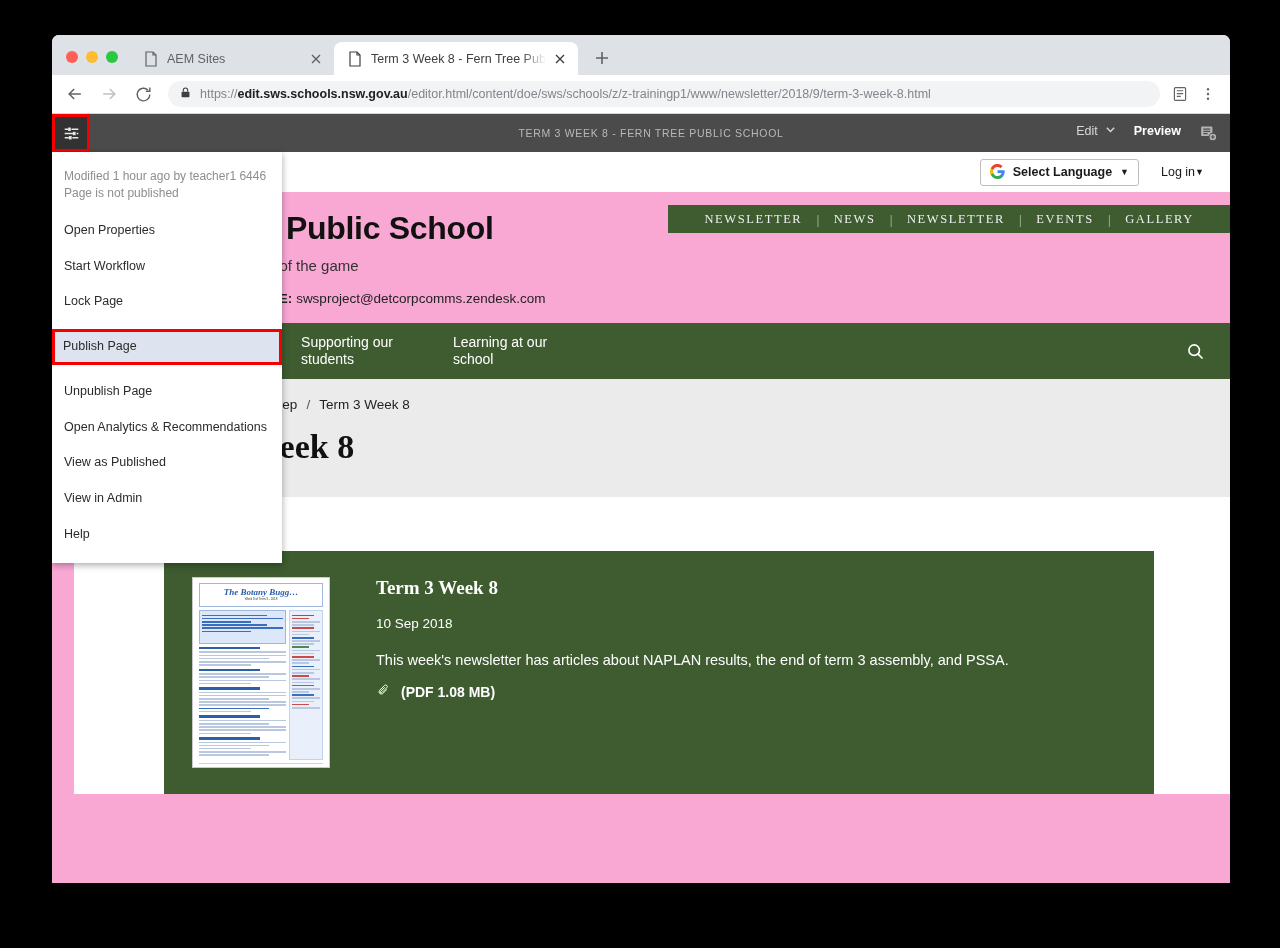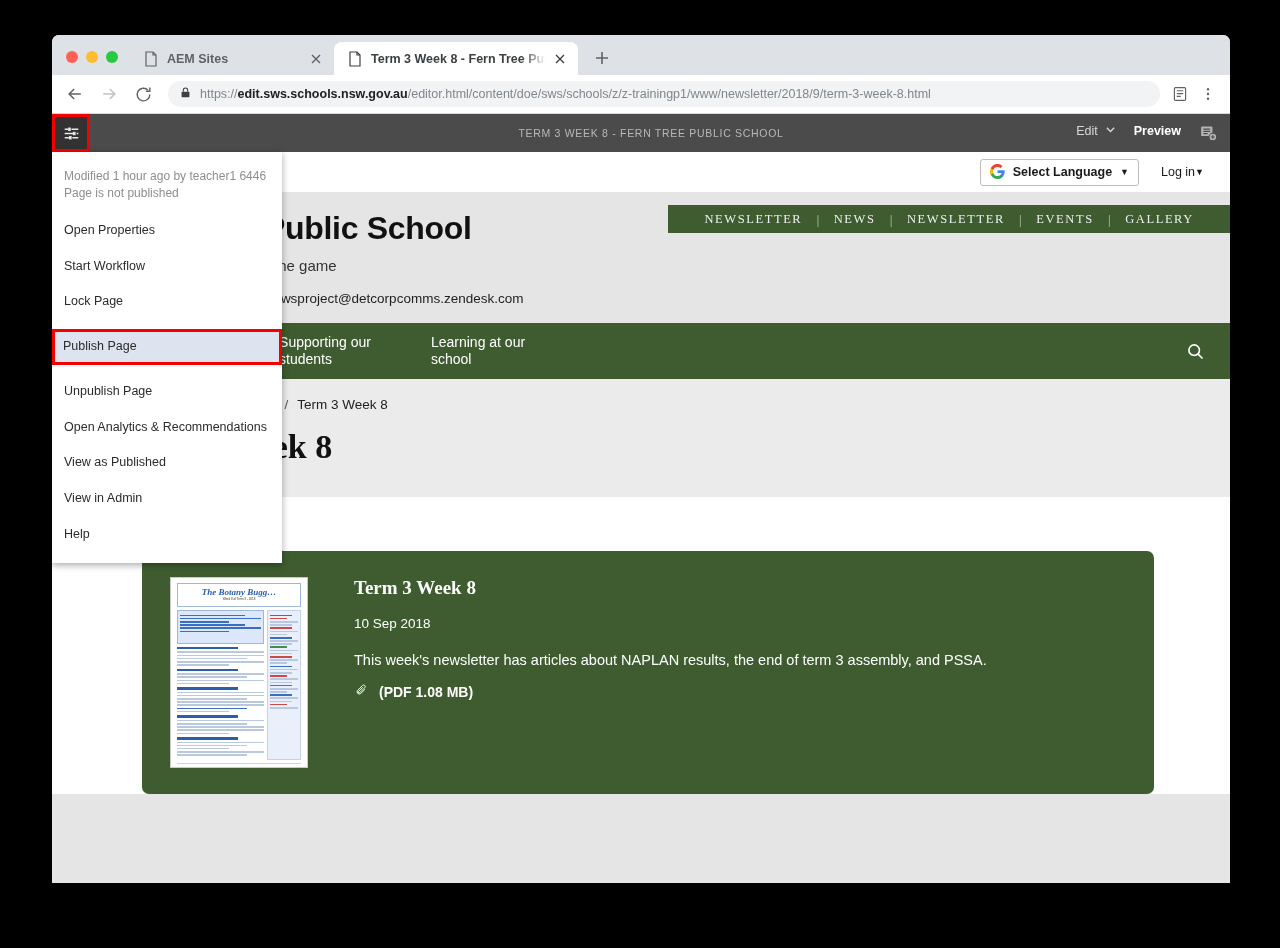--- a/index.html
+++ b/index.html
@@ -56,21 +56,20 @@
   .tab-ico {
     width: 14px; height: 16px; margin-right: 9px;
     flex: 0 0 auto;
   }
   .tab-title {
     flex: 1 1 auto;
     white-space: nowrap; overflow: hidden;
     max-width: 175px;
     -webkit-mask-image: linear-gradient(to right, #000 86%, transparent 100%);
     mask-image: linear-gradient(to right, #000 86%, transparent 100%);
-    font-weight: bold;
   }
   .tab-close {
     width: 16px; height: 16px; margin-left: 6px;
     flex: 0 0 auto;
     color: #5f6368;
   }
   .newtab {
     width: 28px; height: 28px; margin: 0 0 3px 10px;
     color: #5f6368;
   }
@@ -142,21 +141,21 @@
     position: relative; z-index: 2;
   }
   .aem-edit {
     font-size: 12.5px; color: #d8d8d8;
     display: flex; align-items: center; gap: 7px;
   }
   .aem-preview { font-size: 12.5px; color: #ffffff; font-weight: bold; }
   .aem-icon-right { color: #b4b4b4; display:flex; }
 
   
-  .site { position: relative; background: #e5e5e5; height: 772px; }
+  .site { position: relative; background: #f9a8d4; height: 772px; padding-left: 22px; }
 
   .site-topbar {
     height: 40px;
     display: flex; align-items: center; justify-content: flex-end;
     padding-right: 26px;
     gap: 22px;
     background: #ffffff;
   }
   .lang-select {
     border: 1px solid #bdbdbd;
@@ -230,21 +229,20 @@
     font-size: 34px; font-weight: bold; color: #111;
   }
 
   .content-area { background: #ffffff; padding-top: 54px; }
   .news-card {
     margin: 0 76px 0 90px;
     background: #3e5c30;
     display: flex;
     padding: 26px 28px;
     min-height: 180px;
-    border-radius: 7px;
   }
   .thumb {
     width: 136px; height: 189px;
     background: #ffffff;
     border: 1px solid #c9c9c9;
     flex: 0 0 auto;
     position: relative;
     overflow: hidden;
   }
   .card-body { padding-left: 46px; color: #ffffff; }

